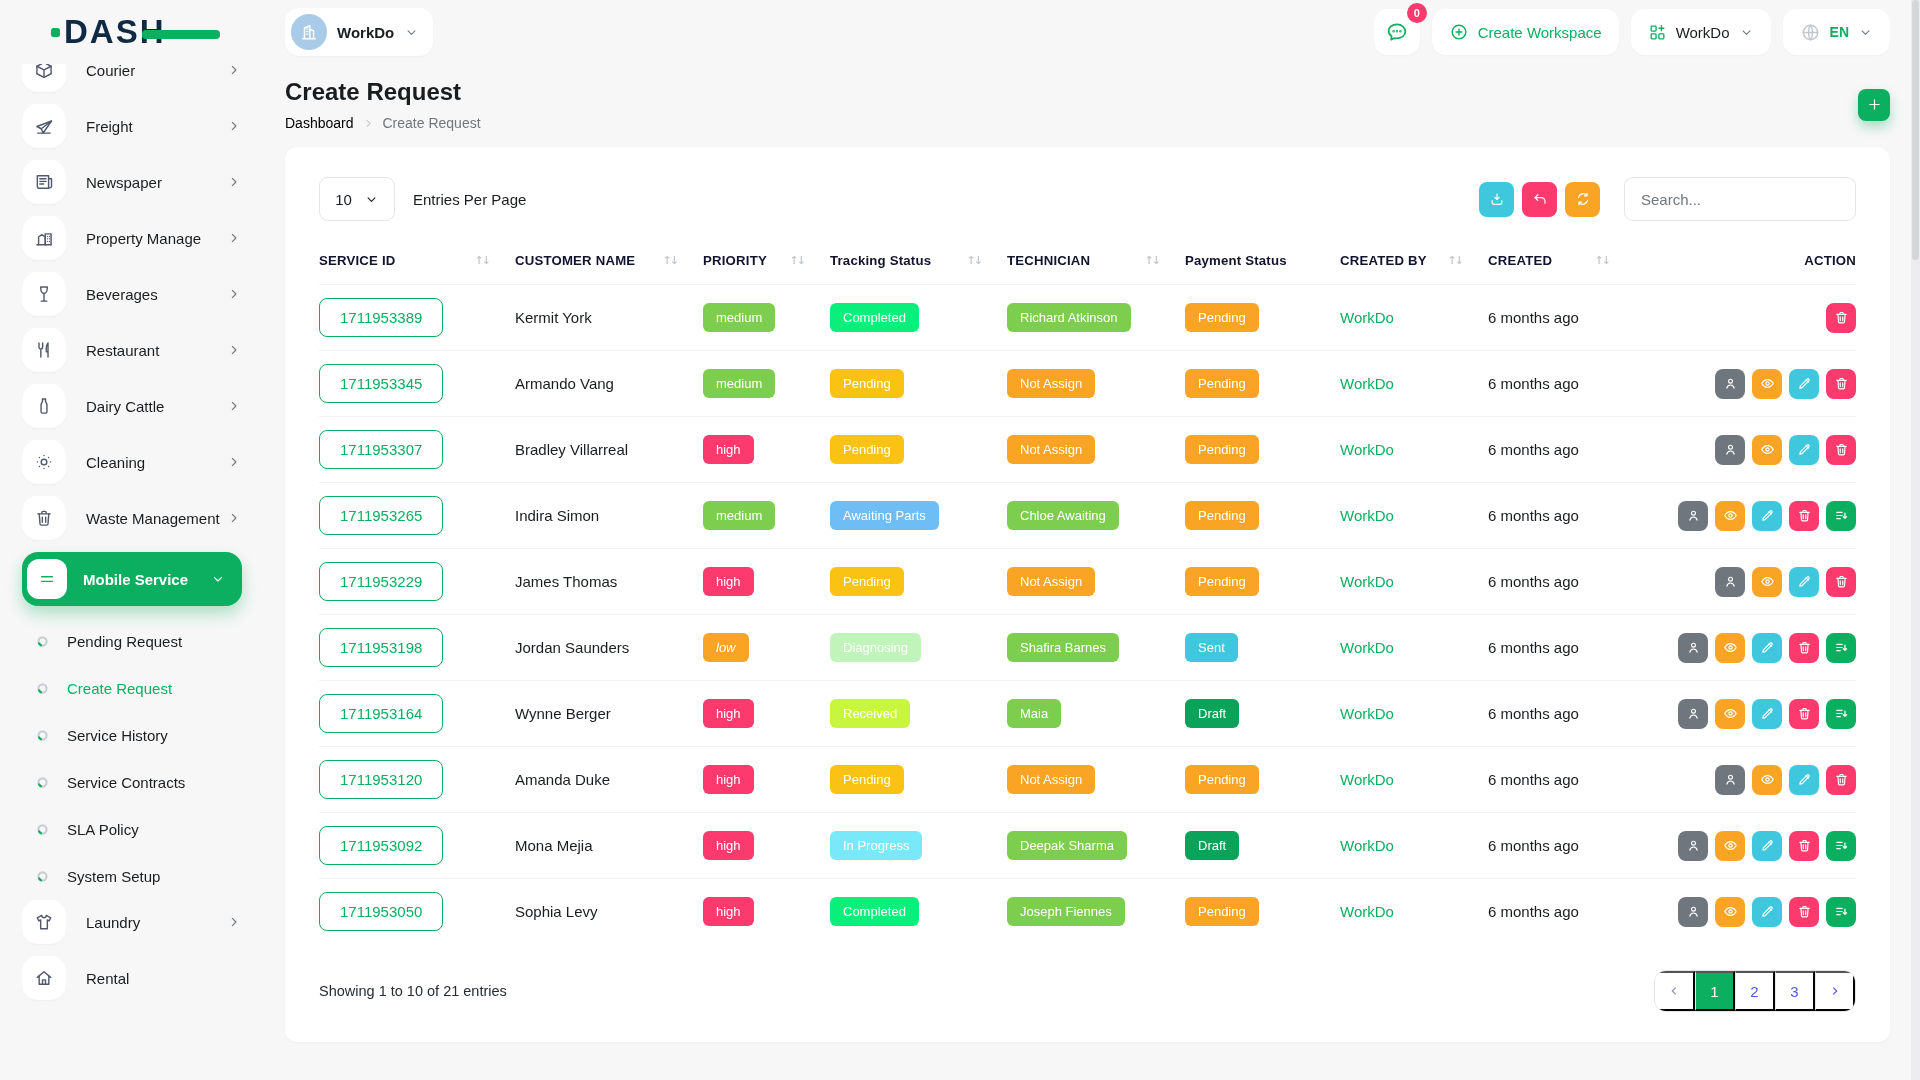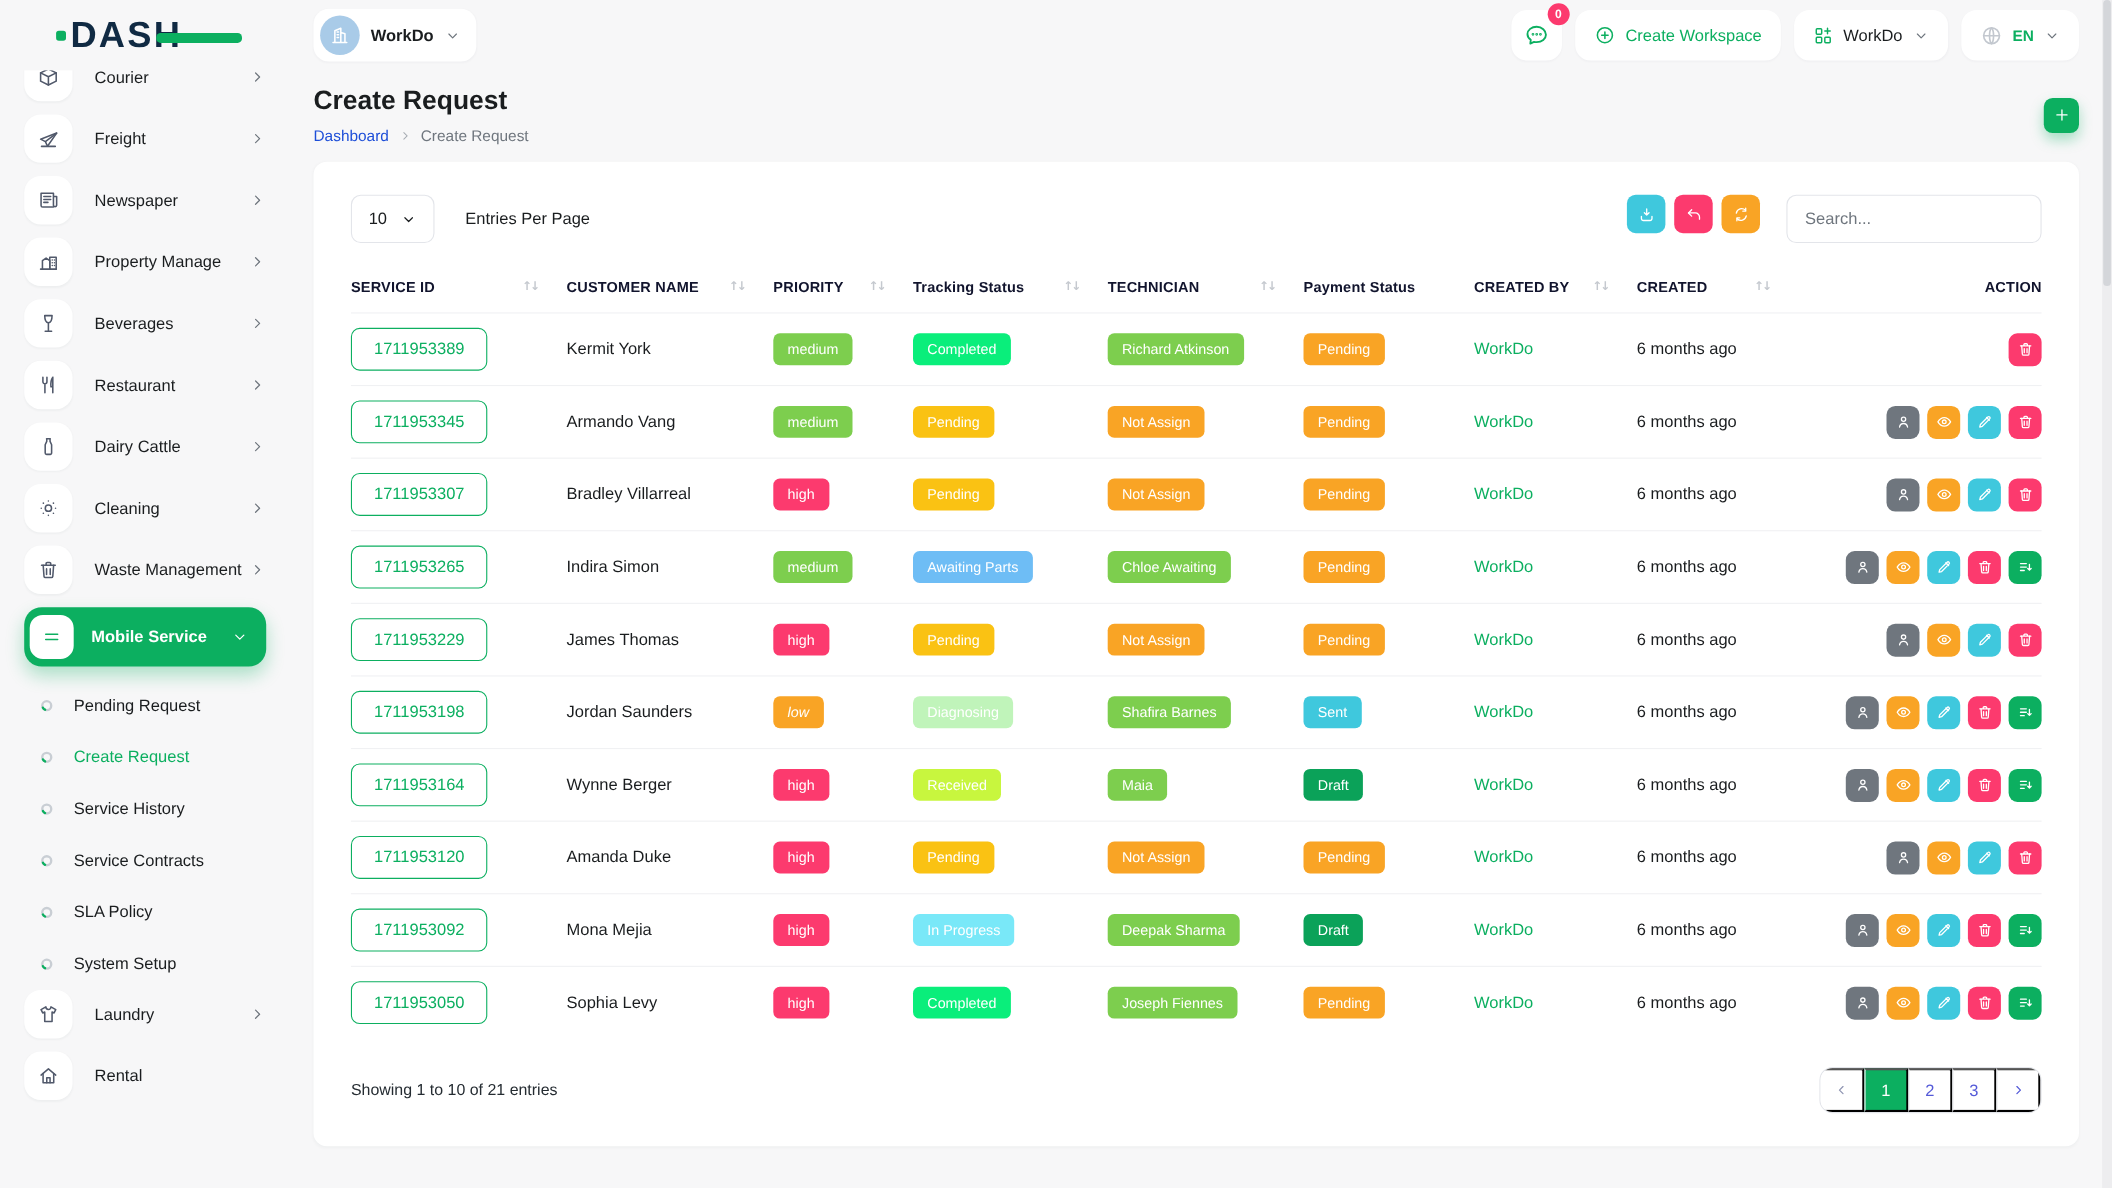--- a/index.html
+++ b/index.html
@@ -45,33 +45,33 @@
   .pill .lang-text { color:#0CAF60; font-weight:700; font-size:14px; }
   .chat-btn { position:relative; width:46px; height:46px; background:#fff; border:none; border-radius:14px; display:flex; align-items:center; justify-content:center; color:#0CAF60; cursor:pointer; box-shadow:0 1px 2px rgba(30,40,60,.03); }
   .chat-badge { position:absolute; top:-6px; right:-7px; min-width:20px; height:20px; border-radius:10px; background:#FC3A6E; color:#fff; font-size:11px; font-weight:700; display:flex; align-items:center; justify-content:center; padding:0 5px; }
   .gray-ic { color:#c3c8cf; display:flex; }
   .green-ic { color:#0CAF60; display:flex; }
   .chev-ic { color:#6f767e; display:flex; }
 
   .page-head { display:flex; align-items:center; justify-content:space-between; margin-top:14px; }
   .page-title { font-size:24px; font-weight:700; color:#1a1d1f; }
   .breadcrumb { display:flex; align-items:center; gap:8px; margin-top:9px; font-size:14px; }
-  .crumb-link { color:#1d4ed8; cursor:pointer; }
+  .crumb-link { color:#000000; cursor:pointer; }
   .crumb-sep { color:#a6abb2; display:flex; }
   .crumb-current { color:#6f767e; }
   .add-btn { width:32px; height:32px; border:none; border-radius:8px; background:#0CAF60; color:#fff; display:flex; align-items:center; justify-content:center; cursor:pointer; box-shadow:0 6px 12px rgba(12,175,96,.35); }
 
   
   .card { margin-top:16px; background:#fff; border-radius:12px; padding:30px 34px 30px; box-shadow:0 1px 3px rgba(30,40,60,.04); min-height:880px; }
   .controls { display:flex; align-items:center; justify-content:space-between; margin-bottom:26px; }
-  .controls-left { display:flex; align-items:center; gap:28px; }
+  .controls-left { display:flex; align-items:center; gap:18px; }
   .select { width:76px; height:44px; border:1px solid #e3e5ea; border-radius:9px; display:flex; align-items:center; justify-content:center; gap:12px; font-size:15px; color:#1a1d1f; cursor:pointer; background:#fff; }
   .select .chev-ic { color:#1a1d1f; }
   .entries-label { font-size:15px; color:#1a1d1f;text-align:right; }
-  .controls-right { display:flex; gap:8px; }
+  .controls-right { display:flex; align-items:center; gap:8px; }
   .sq-btn { width:35px; height:35px; border:none; border-radius:8px; color:#fff; display:flex; align-items:center; justify-content:center; cursor:pointer; }
   .search-input { width:232px; height:44px; border:1px solid #e3e5ea; border-radius:9px; margin-left:16px; padding:0 16px; font-family:inherit; font-size:15px; color:#1a1d1f; outline:none; background:#fff; }
   .search-input::placeholder { color:#6f767e; }
 
   
   .grid-row { display:grid; grid-template-columns:196px 188px 127px 177px 178px 155px 148px 147px 1fr; align-items:center; }
   .thead { padding:6px 0 16px; }
   .th { display:flex; align-items:center; font-size:13.2px; font-weight:700; color:#11142d; letter-spacing:.2px; }
   .th .sort { margin-left:auto; margin-right:26px; font-size:11px; color:#c5c9cf; letter-spacing:-2px; font-family:"DejaVu Sans", sans-serif; }
   .th.right { justify-content:flex-end; }

